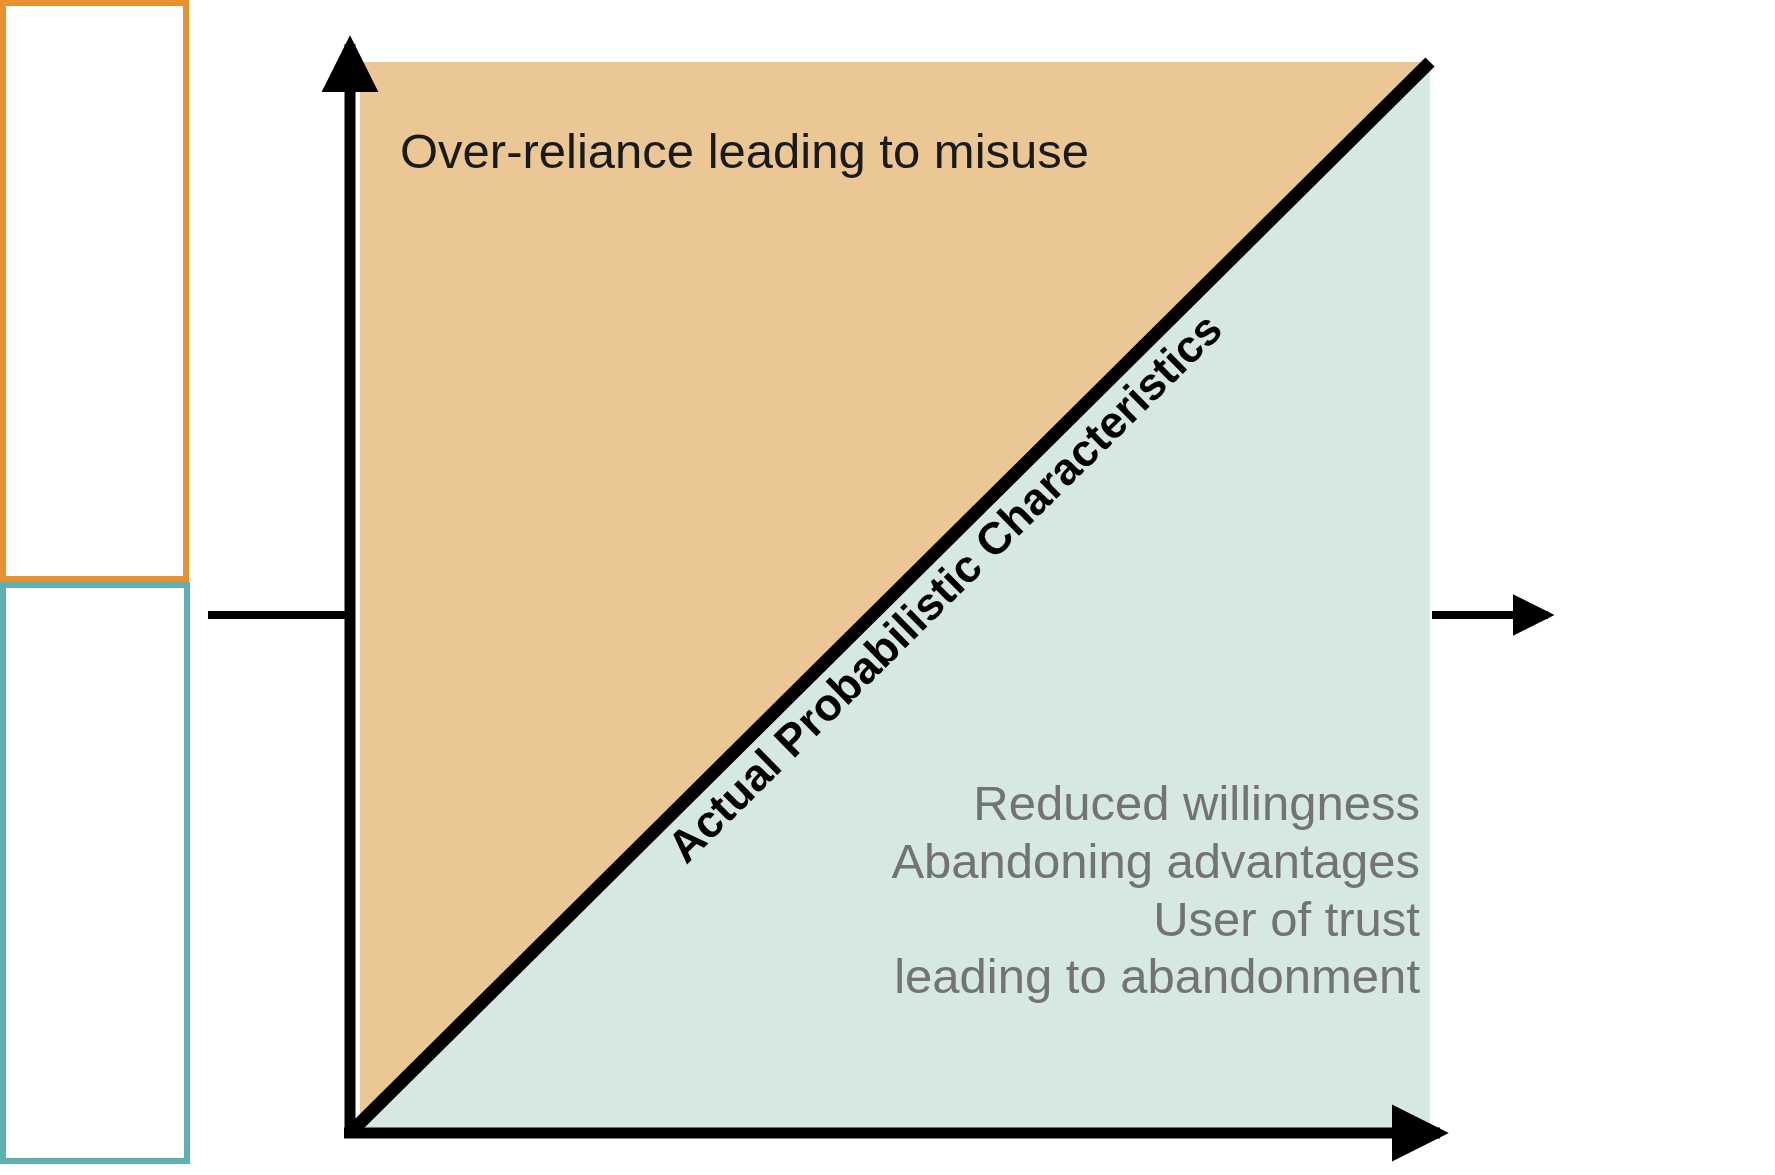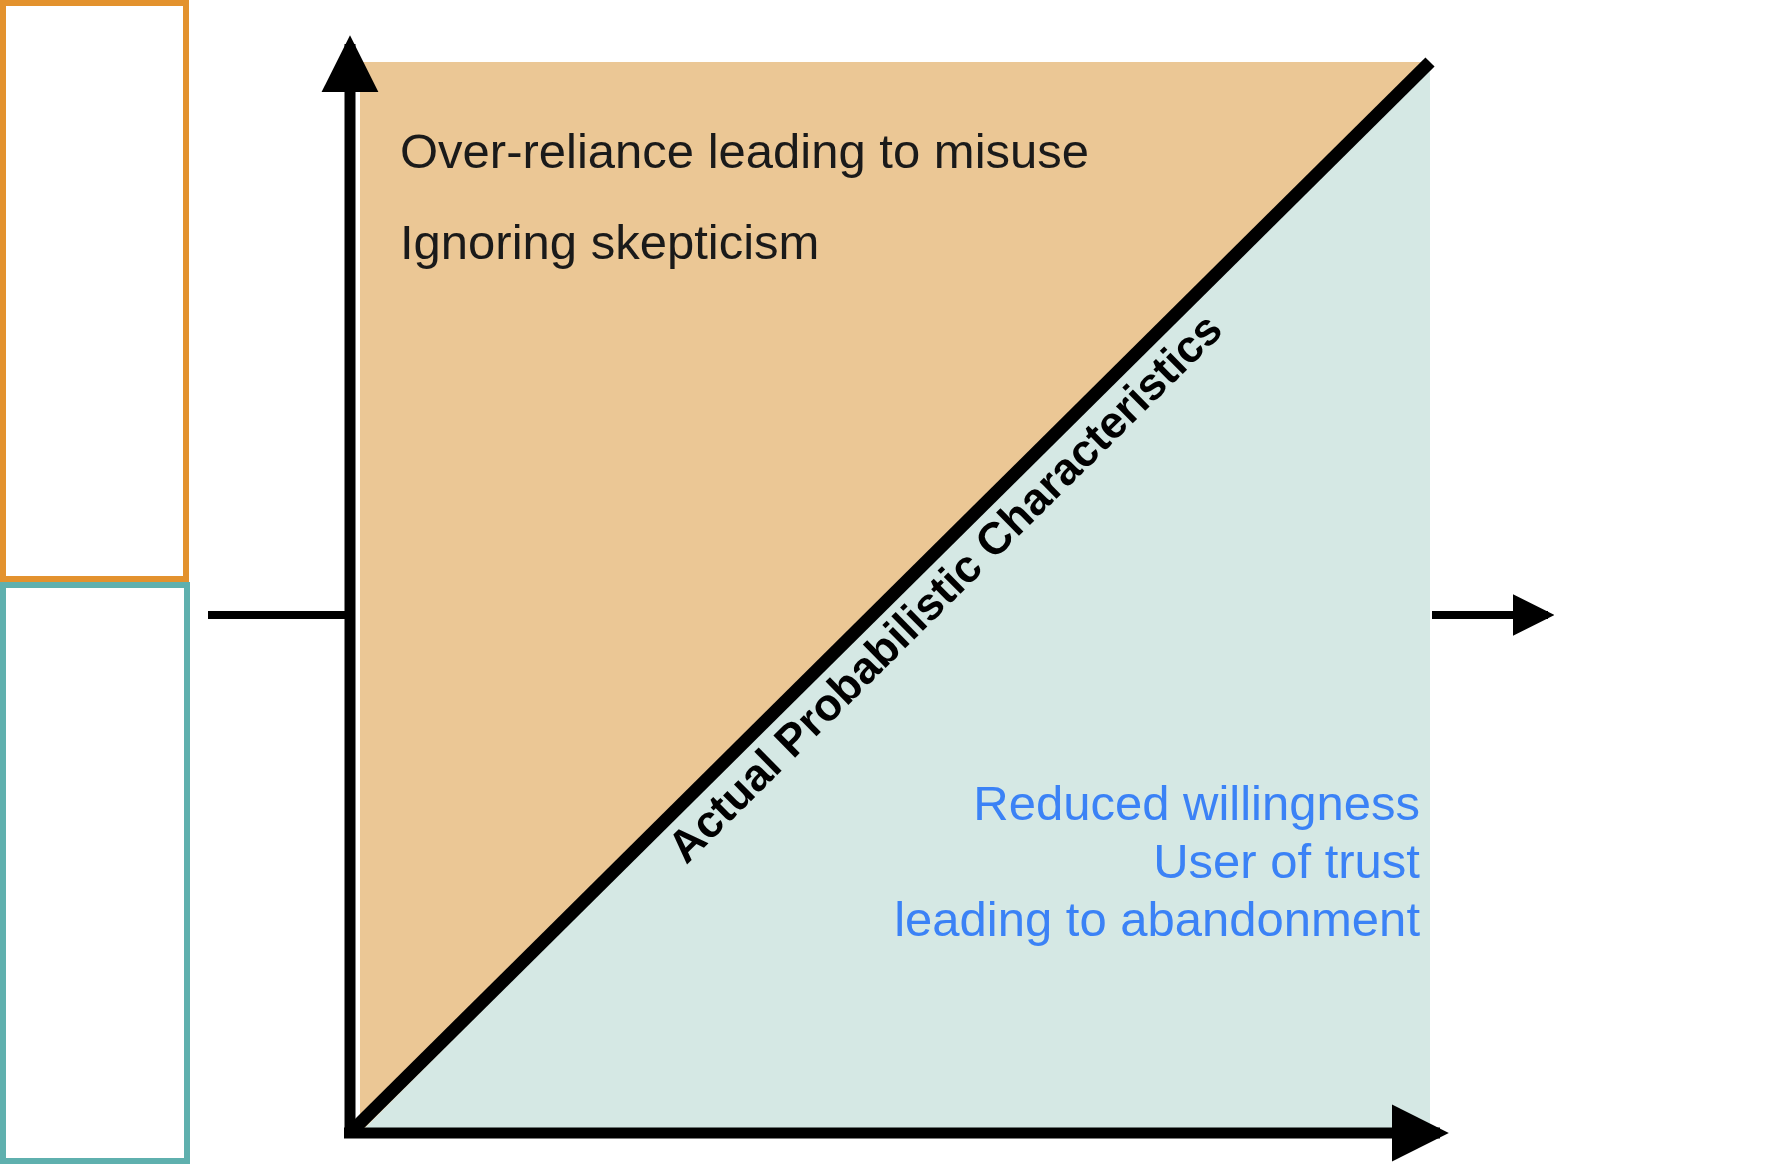--- a/index.html
+++ b/index.html
@@ -99,21 +99,21 @@
 
   #lower-text {
     position: absolute;
     left: 560px;
     top: 775px;
     width: 860px;
     text-align: right;
   }
   #lower-text .line {
     font-size: 49px;
-    color: #3b82f6;
+    color: #737373;
     line-height: 1.18;
     white-space: nowrap;
   }
 
   
   #diagonal-label {
     position: absolute;
     left: 440px;
     top: 562px;
     width: 1010px;
@@ -158,24 +158,24 @@
 
     <line x1="352" y1="1131" x2="1430" y2="62" stroke="#000000" stroke-width="13"></line>
 
     <line x1="208" y1="615" x2="353" y2="615" stroke="#000000" stroke-width="8"></line>
 
     <line x1="1432" y1="615" x2="1548" y2="615" stroke="#000000" stroke-width="8" marker-end="url(#arrowhead)"></line>
   </svg>
 
   <div id="upper-text">
     <div class="line">Over-reliance leading to misuse</div>
-    <div class="line">Ignoring skepticism</div>
   </div>
 
   <div id="lower-text">
     <div class="line">Reduced willingness</div>
+    <div class="line">Abandoning advantages</div>
     <div class="line">User of trust</div>
     <div class="line">leading to abandonment</div>
   </div>
 
   <div id="diagonal-label">Actual Probabilistic Characteristics</div>
 
 </div>
 
 </body></html>

